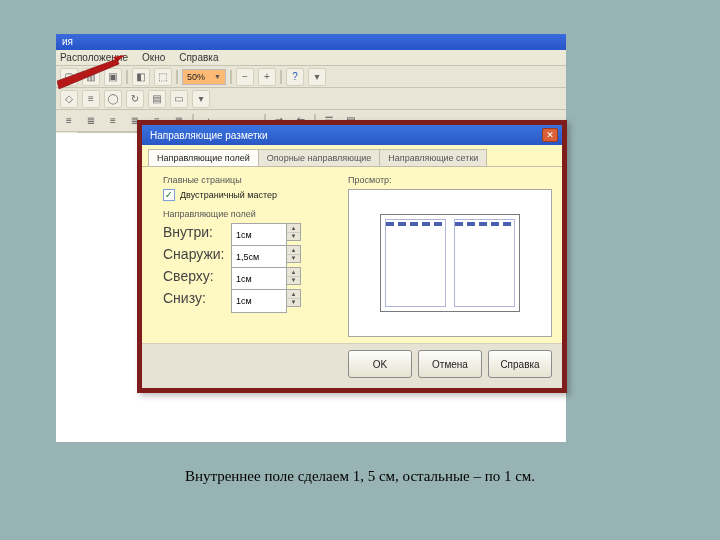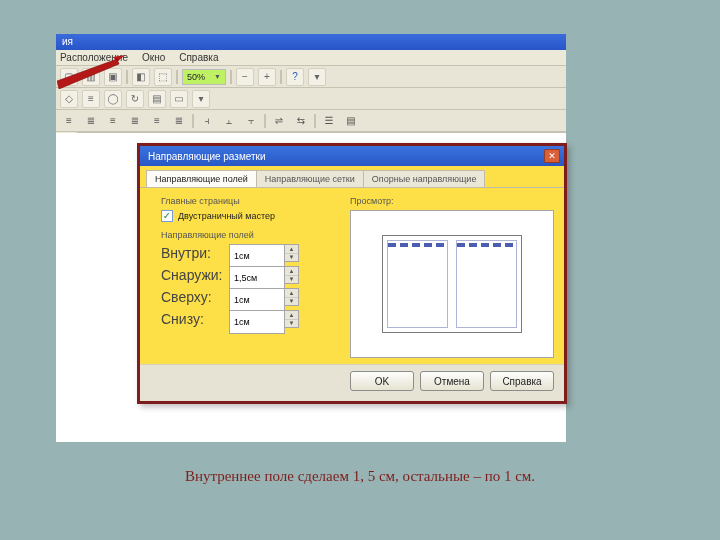--- a/index.html
+++ b/index.html
@@ -53,21 +53,21 @@
     display:flex; align-items:center; justify-content:center;
     font-size:10px;
     color:#666;
   }
   .tbtn.sep {
     width:2px; border:none; background:#c7c3b2; height:14px; border-radius:0;
   }
   .zoom {
     width:44px; height:16px;
     border:1px solid #bbb;
-    background:#bef264;
+    background:#fdba74;
     font-size:9px;
     display:flex; align-items:center;
     padding:0 4px; justify-content:space-between;
   }
   .zoom .caret { font-size:7px; color:#555; }
   .alignrow {
     background:#e8e5d6;
     border-bottom:1px solid #c7c3b2;
     padding:2px 4px;
     display:flex;
@@ -106,24 +106,24 @@
     background:repeating-linear-gradient(90deg,#444 0 1px,transparent 1px 6px);
   }
   .doc-bg {
     flex:1;
     background:#fff;
     height:250px;
   }
   
   .dialog {
     position:absolute;
-    left:137px; top:143px;
+    left:137px; top:120px;
     width:430px;
-    background:#fde047;
-    border:3px solid #7f1d1d;
+    background:#fef9c3;
+    border:5px solid #7f1d1d;
     box-shadow:3px 3px 6px rgba(0,0,0,0.25);
   }
   .dlg-title {
     height:20px;
     background:linear-gradient(#3a74e0,#2857c4);
     color:#fff;
     font-size:10px;
     display:flex; align-items:center; justify-content:space-between;
     padding:0 4px 0 8px;
   }
@@ -252,21 +252,21 @@
   .dlg-buttons {
     display:flex;
     justify-content:flex-end;
     gap:6px;
     padding:6px 10px 10px;
     border-top:1px solid #d5d1c0;
     background:#e6e3d4;
   }
   .xp-btn {
     min-width:64px;
-    height:20px;
+    height:28px;
     border:1px solid #8c8c8c;
     border-radius:3px;
     background:linear-gradient(#fdfdfb,#e6e3d2);
     font-size:10px;
     display:flex; align-items:center; justify-content:center;
     color:#222;
     padding:0 10px;
   }
   
   .arrow {
@@ -275,21 +275,21 @@
     width:72px; height:34px;
     pointer-events:none;
   }
   
   .caption {
     position:absolute;
     left:0; right:0; top:468px;
     text-align:center;
     font-family: "Times New Roman", serif;
     font-size:15px;
-    color:#7f1d1d;
+    color:#000000;
   }
 </style>
 </head>
 <body>
 
 <div class="clip">
   <div class="titlebar-scrap">ия</div>
 
   <div class="menubar">
     <span>Расположение</span>
@@ -362,22 +362,22 @@
 </svg>
 
 <div class="dialog">
   <div class="dlg-title">
     <span>Направляющие разметки</span>
     <div class="dlg-close">✕</div>
   </div>
 
   <div class="dlg-tabs">
     <div class="dlg-tab active">Направляющие полей</div>
+    <div class="dlg-tab">Опорные направляющие</div>
     <div class="dlg-tab">Направляющие сетки</div>
-    <div class="dlg-tab">Опорные направляющие</div>
   </div>
 
   <div class="dlg-body">
     <div class="dlg-col">
       <div class="grp-label">Главные страницы</div>
       <div class="chk-row">
         <div class="chk">✓</div>
         <span>Двустраничный мастер</span>
       </div>
       <div class="grp-label">Направляющие полей</div>

